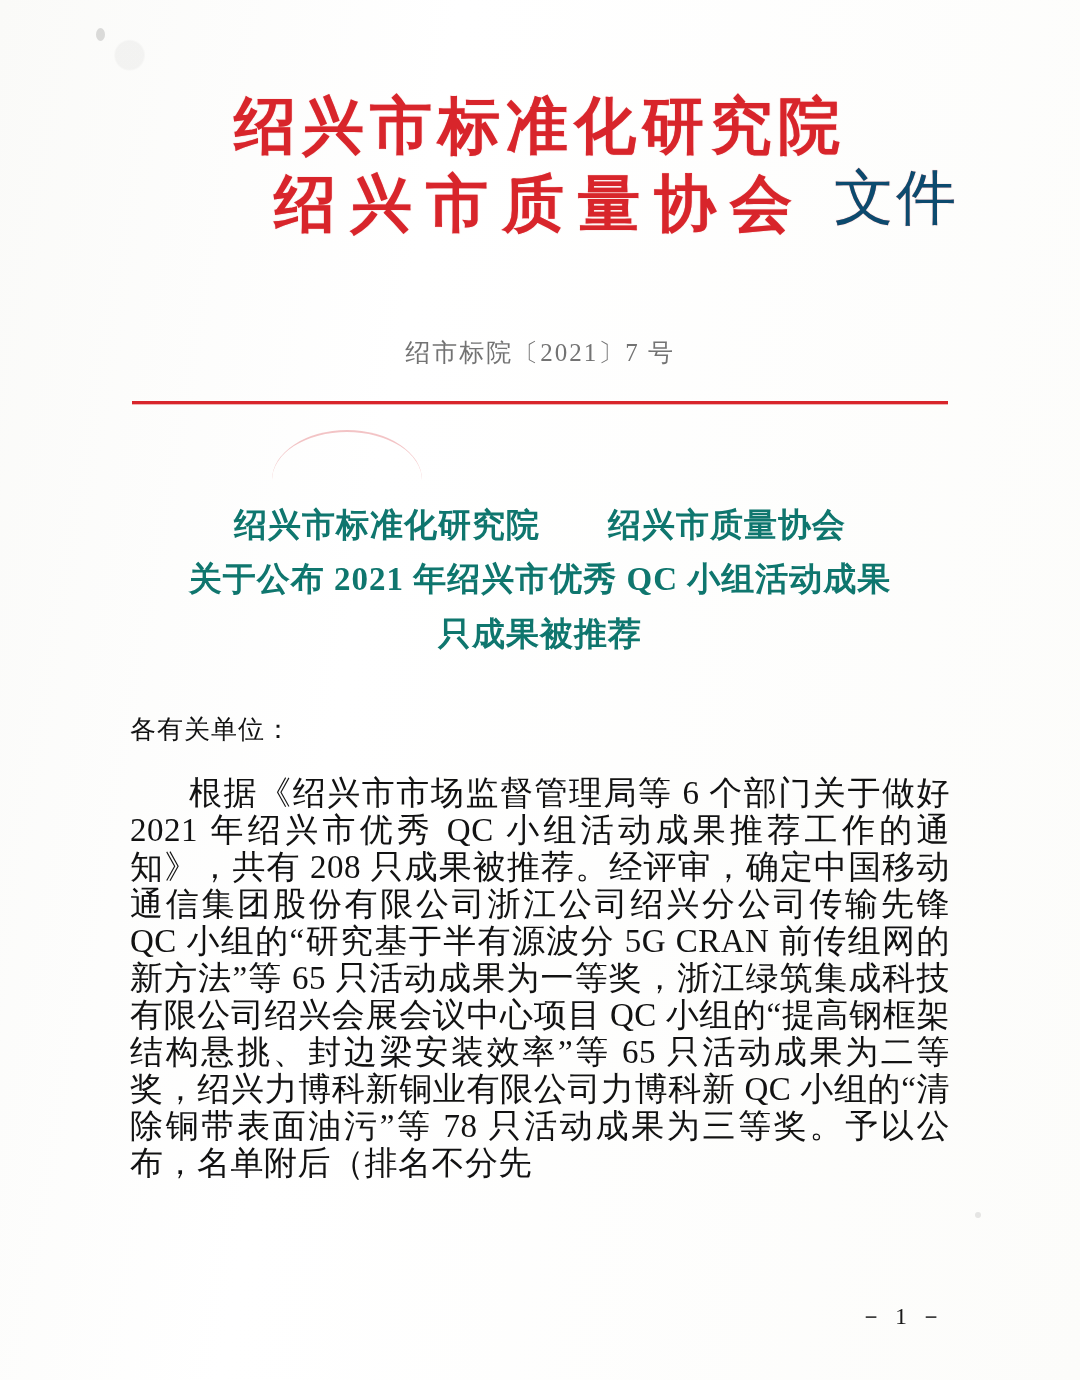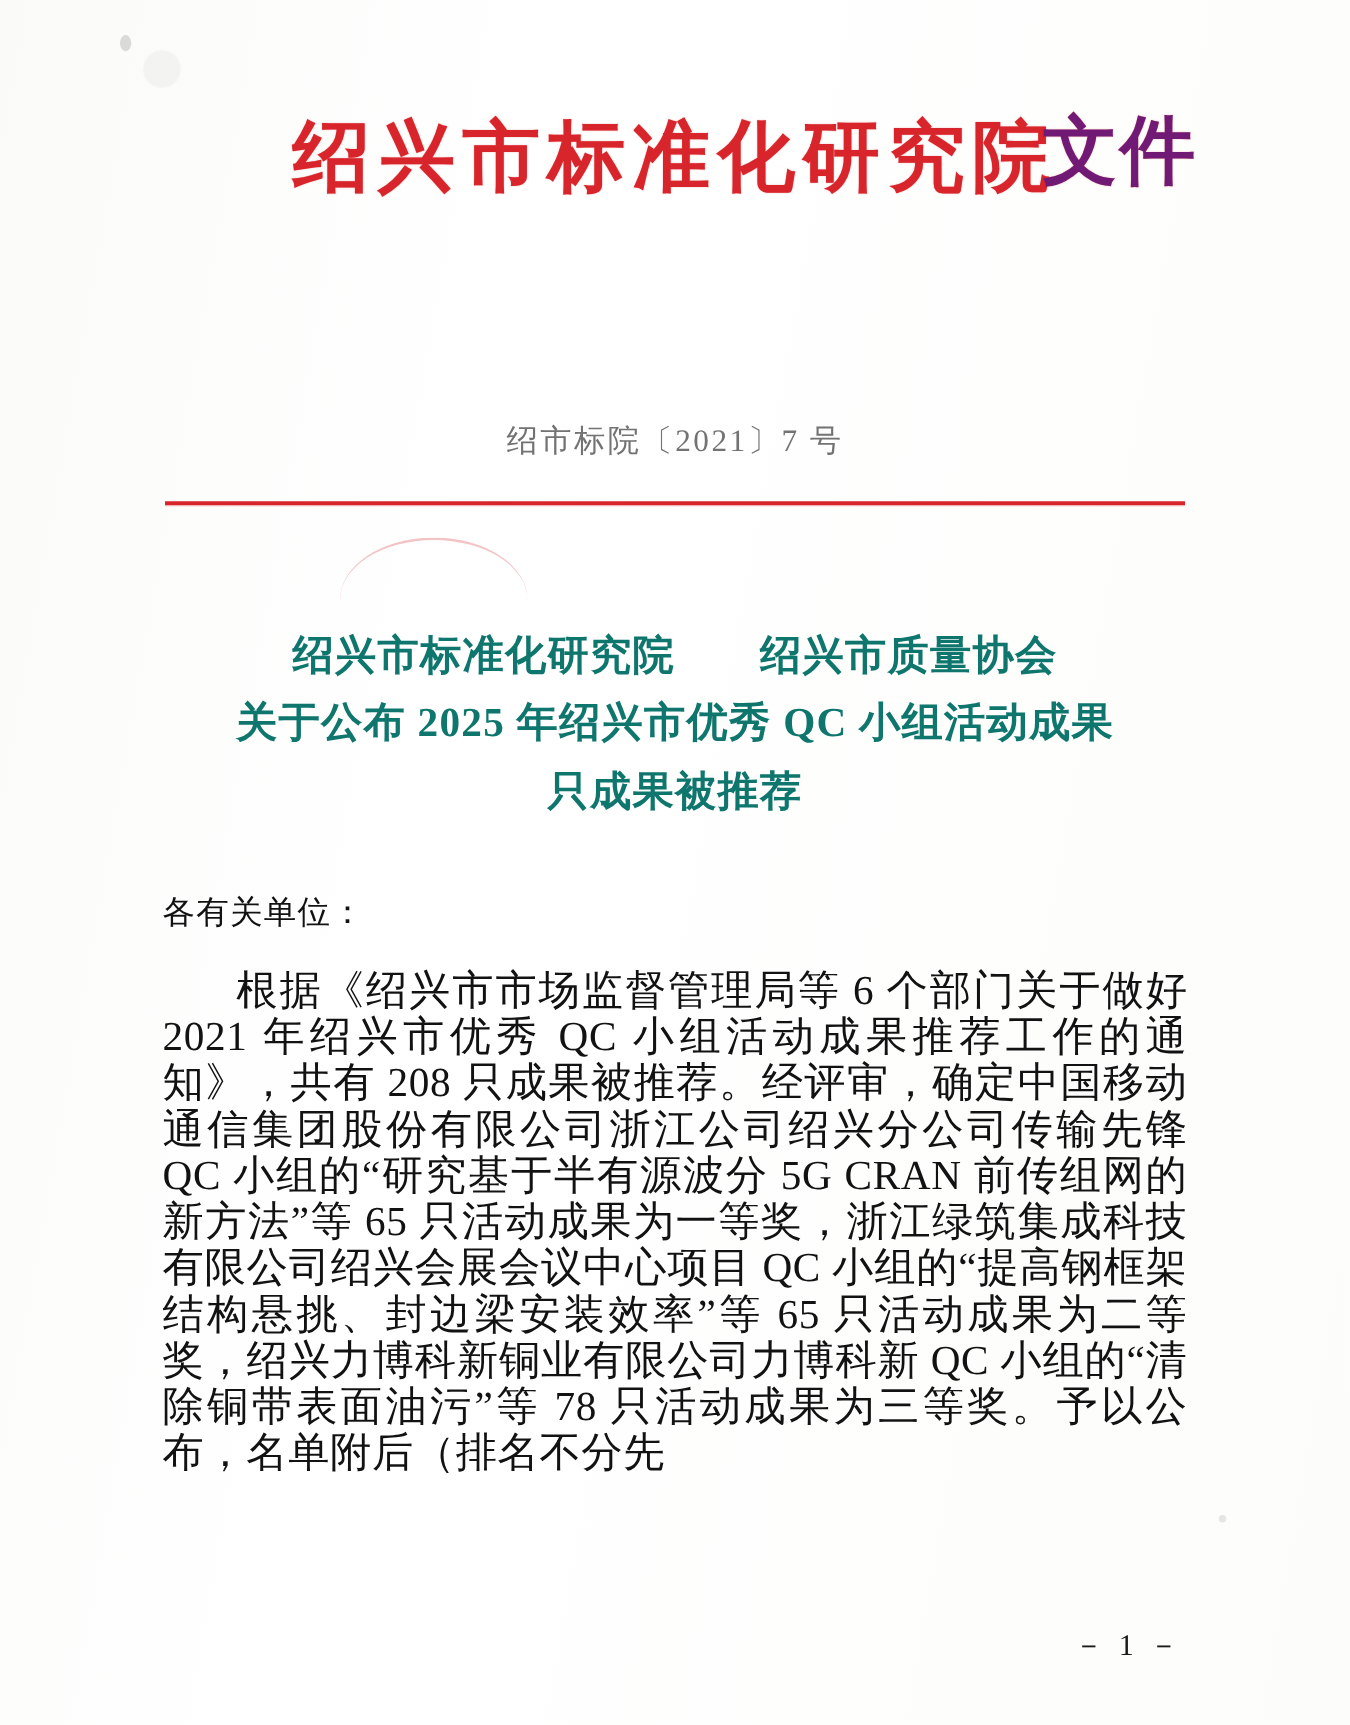--- a/index.html
+++ b/index.html
@@ -55,22 +55,22 @@
     white-space: nowrap;
     text-shadow: 0 0 1px rgba(216,37,43,0.55);
   }
   .lh-line.second {
     letter-spacing: 14px;
   }
   .lh-suffix {
     position: absolute;
     right: -112px;
     bottom: 4px;
-    color: #701a75;
-    font-weight: bold;
+    color: #0c4a6e;
+    font-weight: normal;
     font-size: 60px;
     letter-spacing: 2px;
     text-shadow: 0 0 1px rgba(216,37,43,0.55);
     margin-left: 20px;
   }
 
   
   .doc-number {
     position: absolute;
     left: 0;
@@ -159,33 +159,34 @@
 <body>
 
 <div class="page">
   <div class="paper-tint"></div>
   <div class="speck" style="left:96px; top:28px; width:9px; height:13px;"></div>
   <div class="speck" style="left:975px; top:1212px; width:6px; height:6px; background:rgba(140,140,140,0.2);"></div>
 
   <div class="letterhead">
     <div class="lh-lines">
       <div class="lh-line first">绍兴市标准化研究院</div>
+      <div class="lh-line second">绍兴市质量协会</div>
       <div class="lh-suffix">文件</div>
     </div>
   </div>
 
   <div class="doc-number">绍市标院〔2021〕7 号</div>
 
   <div class="red-rule"></div>
 
   <div class="seal-mark"></div>
 
   <div class="title">
     <div>绍兴市标准化研究院　　绍兴市质量协会</div>
-    <div>关于公布 2025 年绍兴市优秀 QC 小组活动成果</div>
+    <div>关于公布 2021 年绍兴市优秀 QC 小组活动成果</div>
     <div>只成果被推荐</div>
   </div>
 
   <div class="salutation">各有关单位：</div>
 
   <div class="body-text">
     <span class="indent"></span><span>根据《绍兴市市场监督管理局等 6 个部门关于做好 2021 年绍兴市优秀 QC 小组活动成果推荐工作的通知》，共有 208 只成果被推荐。经评审，确定中国移动通信集团股份有限公司浙江公司绍兴分公司传输先锋 QC 小组的“研究基于半有源波分 5G CRAN 前传组网的新方法”等 65 只活动成果为一等奖，浙江绿筑集成科技有限公司绍兴会展会议中心项目 QC 小组的“提高钢框架结构悬挑、封边梁安装效率”等 65 只活动成果为二等奖，绍兴力博科新铜业有限公司力博科新 QC 小组的“清除铜带表面油污”等 78 只活动成果为三等奖。予以公布，名单附后（排名不分先</span>
   </div>
 
   <div class="page-number">－ 1 －</div>

